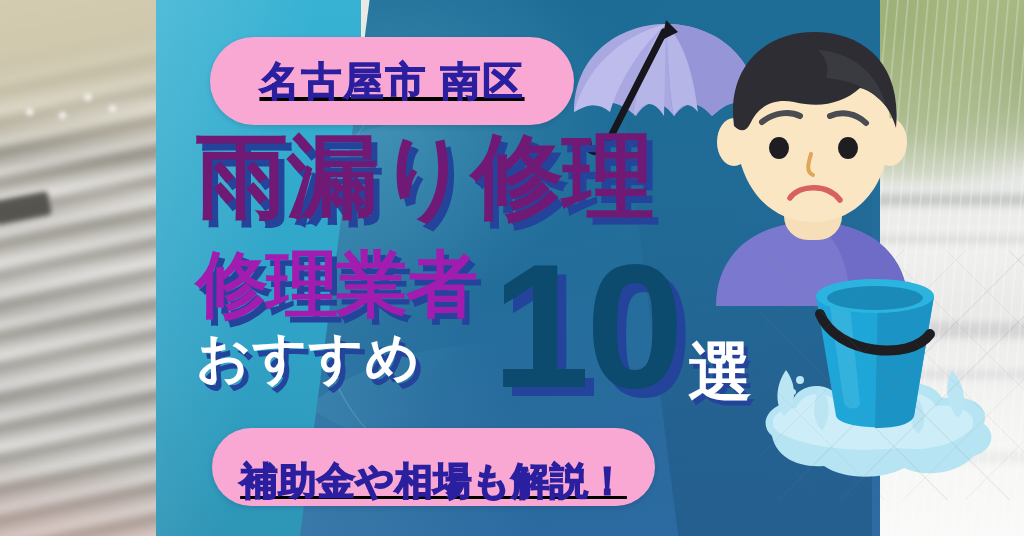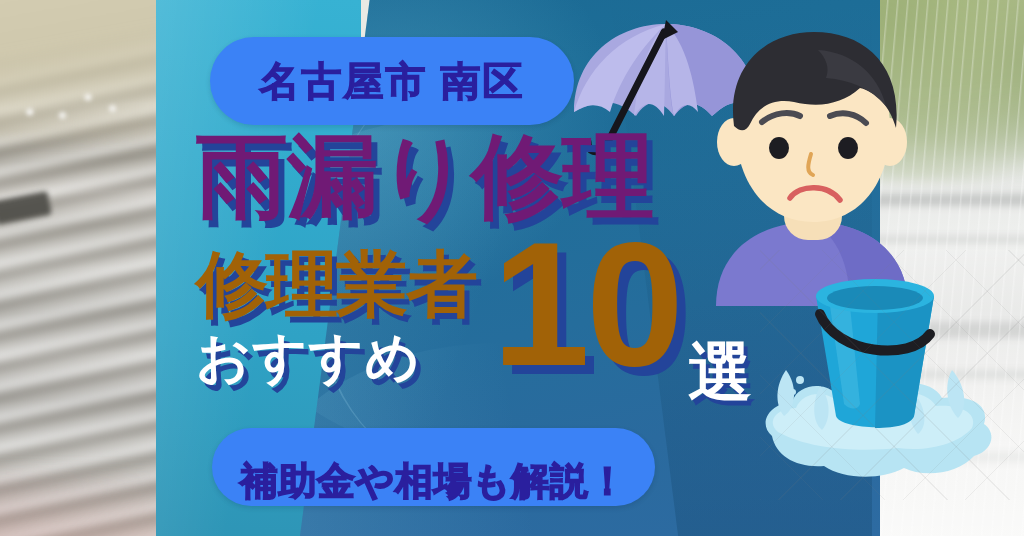--- a/index.html
+++ b/index.html
@@ -158,23 +158,24 @@
   .canva-lattice{
     position:absolute;left:760px;top:250px;width:268px;height:250px;
     background:
       repeating-linear-gradient(45deg,rgba(120,120,120,.10) 0 1px,transparent 1px 44px),
       repeating-linear-gradient(-45deg,rgba(120,120,120,.10) 0 1px,transparent 1px 44px);
     pointer-events:none;
   }
 
   
   .pill{
-    position:absolute;background:#3b82f6;border-radius:999px;
+    position:absolute;background:#f9a8d4;border-radius:999px;
     display:flex;align-items:center;justify-content:center;
     box-shadow:0 2px 5px rgba(10,40,70,.16);
+    text-decoration:underline;
   }
   .pill-text{
     color:#2a1f9e;font-weight:700;white-space:nowrap;
     font-family:"Liberation Sans","DejaVu Sans",sans-serif;
   }
   #pill-top{left:210px;top:37px;width:364px;height:88px;}
   #pill-top .pill-text{font-size:40px;letter-spacing:2px;
     -webkit-text-stroke:1.2px #2a1f9e;}
   #pill-bottom{left:212px;top:428px;width:443px;height:78px;}
   #pill-bottom .pill-text{font-size:38px;letter-spacing:.5px;margin-top:28px;
@@ -182,35 +183,35 @@
 
   .hl-main{
     position:absolute;left:196px;top:130px;
     font-size:92px;font-weight:700;color:#701a75;
     letter-spacing:-1px;white-space:nowrap;line-height:1;
     text-shadow:6px 7px 0 #23449a;
     font-family:"Liberation Sans","DejaVu Sans",sans-serif;
   }
   .hl-sub1{
     position:absolute;left:196px;top:248px;
-    font-size:72px;font-weight:700;color:#a16207;
+    font-size:72px;font-weight:700;color:#a21caf;
     letter-spacing:-2px;white-space:nowrap;line-height:1;
     text-shadow:5px 6px 0 #23449a;
     font-family:"Liberation Sans","DejaVu Sans",sans-serif;
   }
   .hl-sub2{
     position:absolute;left:196px;top:330px;
     font-size:54px;font-weight:700;color:#ffffff;
     letter-spacing:1px;white-space:nowrap;line-height:1;
     text-shadow:5px 6px 0 #23449a;
     font-family:"Liberation Sans","DejaVu Sans",sans-serif;
   }
   .hl-number{
-    position:absolute;left:492px;top:216px;
-    font-size:176px;font-weight:700;color:#a16207;
+    position:absolute;left:492px;top:238px;
+    font-size:176px;font-weight:700;color:#0c4a6e;
     letter-spacing:-4px;line-height:1;
     text-shadow:9px 9px 0 #23449a;
     font-family:"Liberation Sans","DejaVu Sans",sans-serif;
   }
   .hl-unit{
     position:absolute;left:688px;top:340px;
     font-size:64px;font-weight:700;color:#ffffff;
     line-height:1;text-shadow:4px 5px 0 #23449a;
     font-family:"Liberation Sans","DejaVu Sans",sans-serif;
   }

